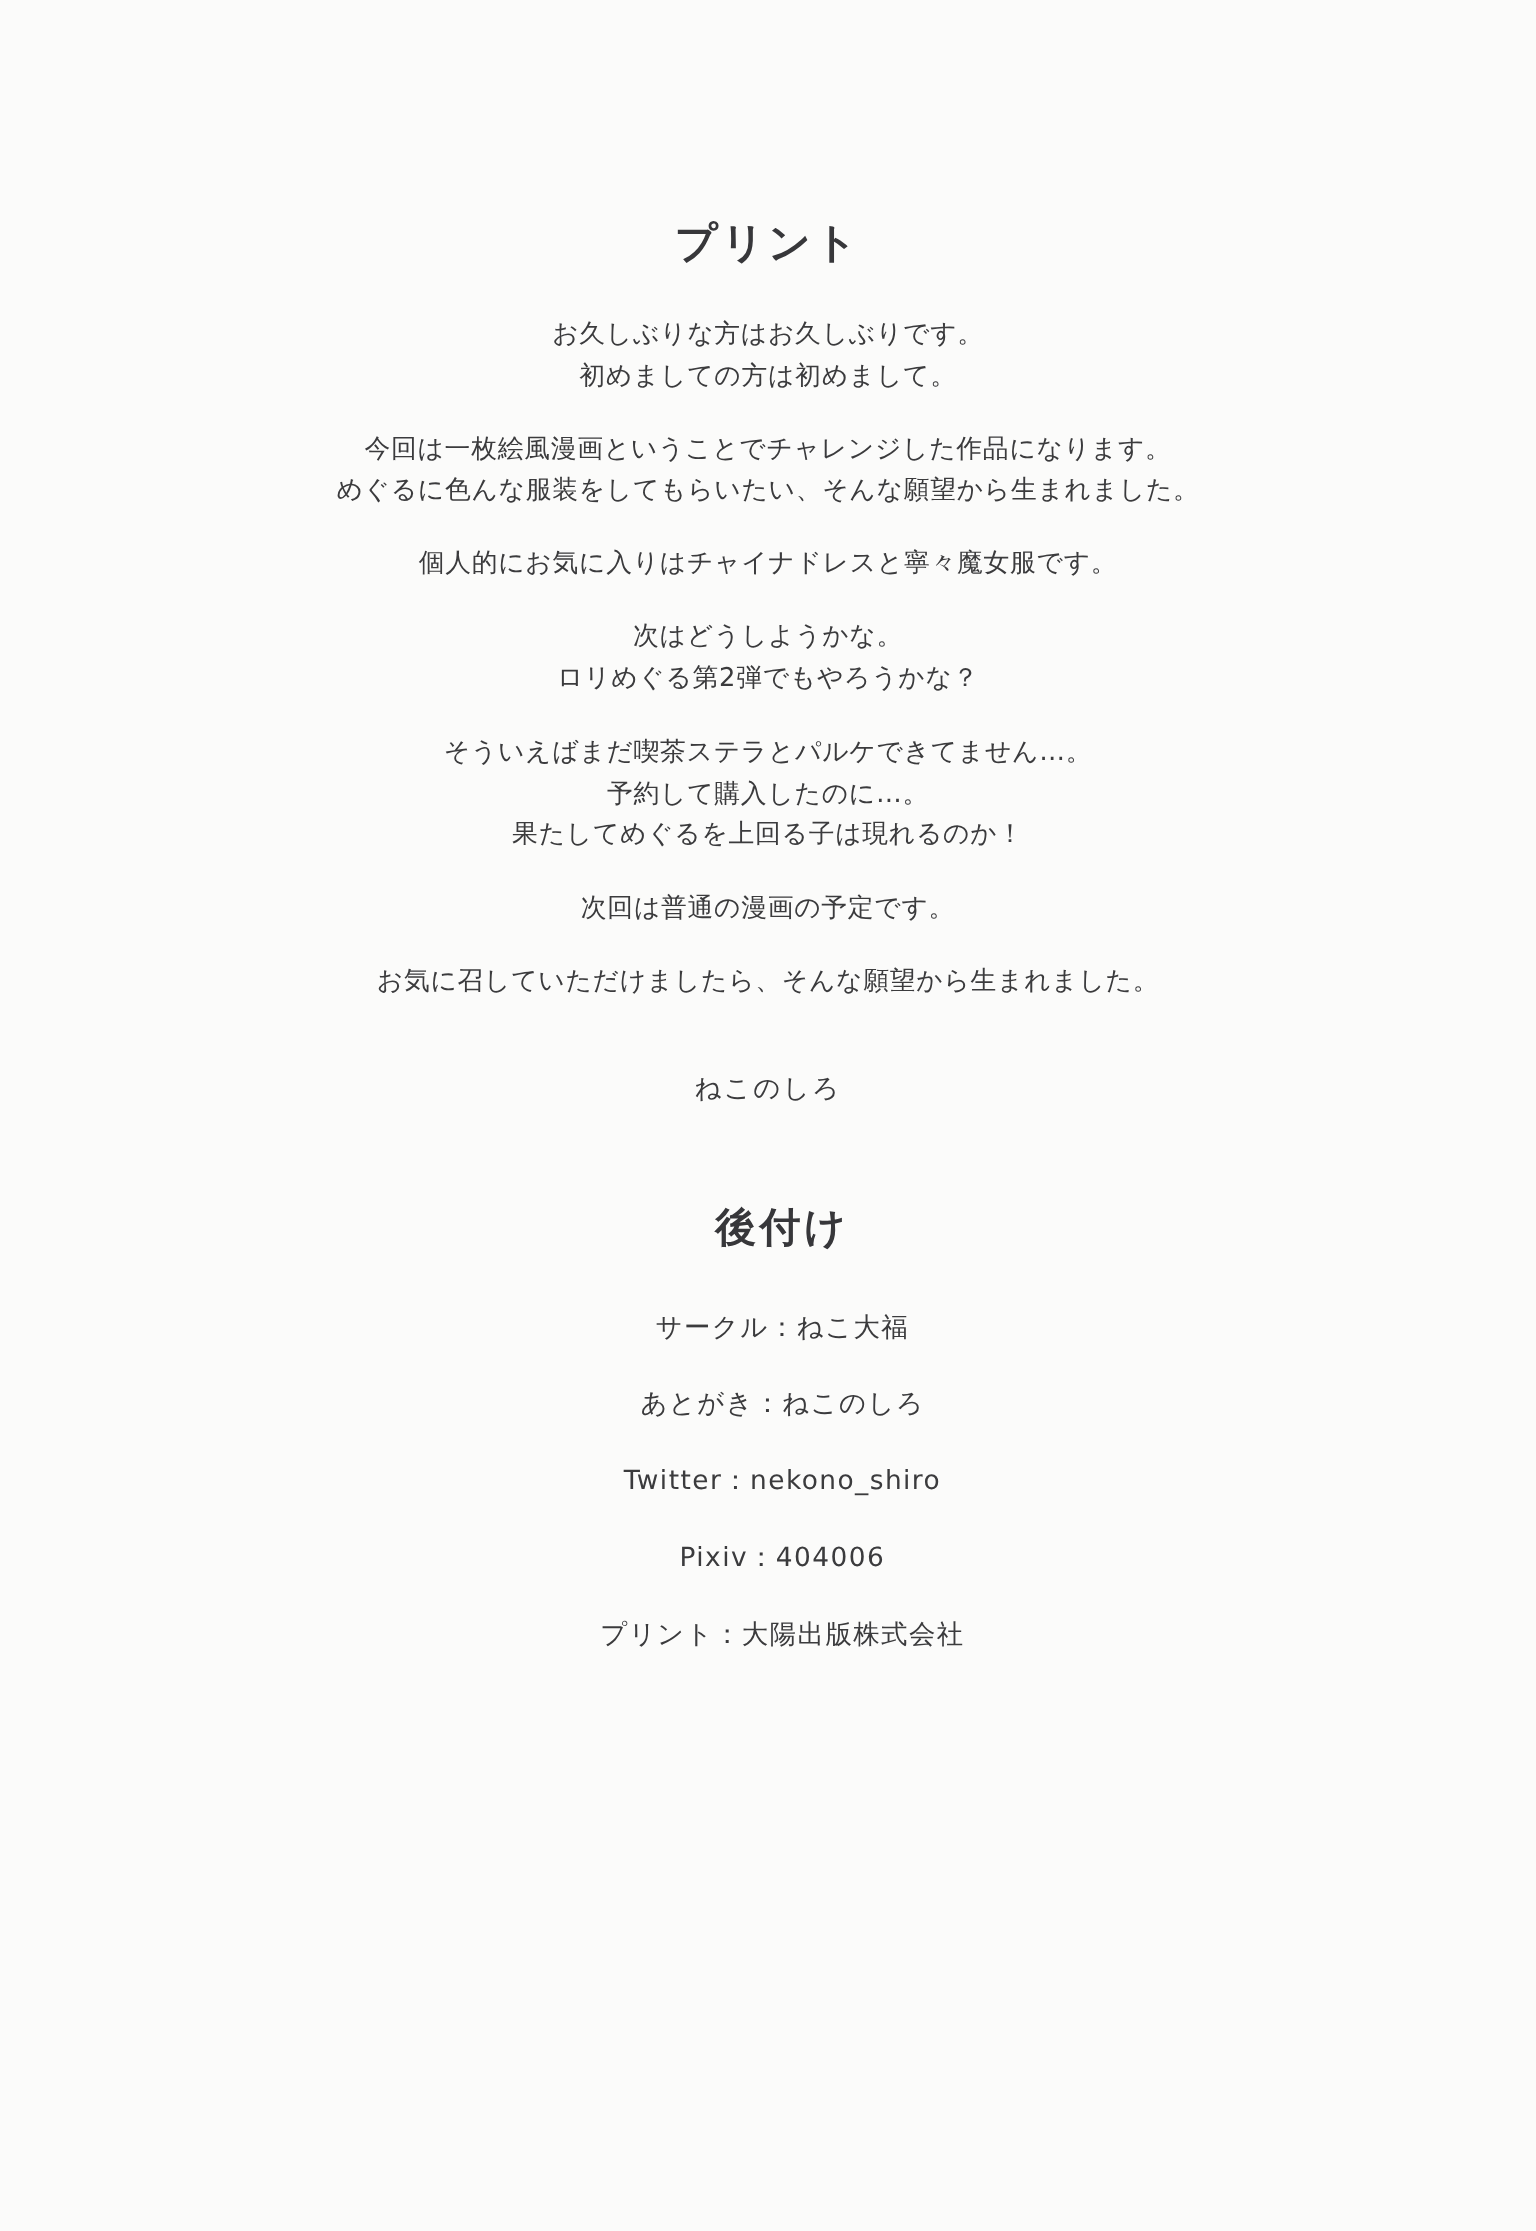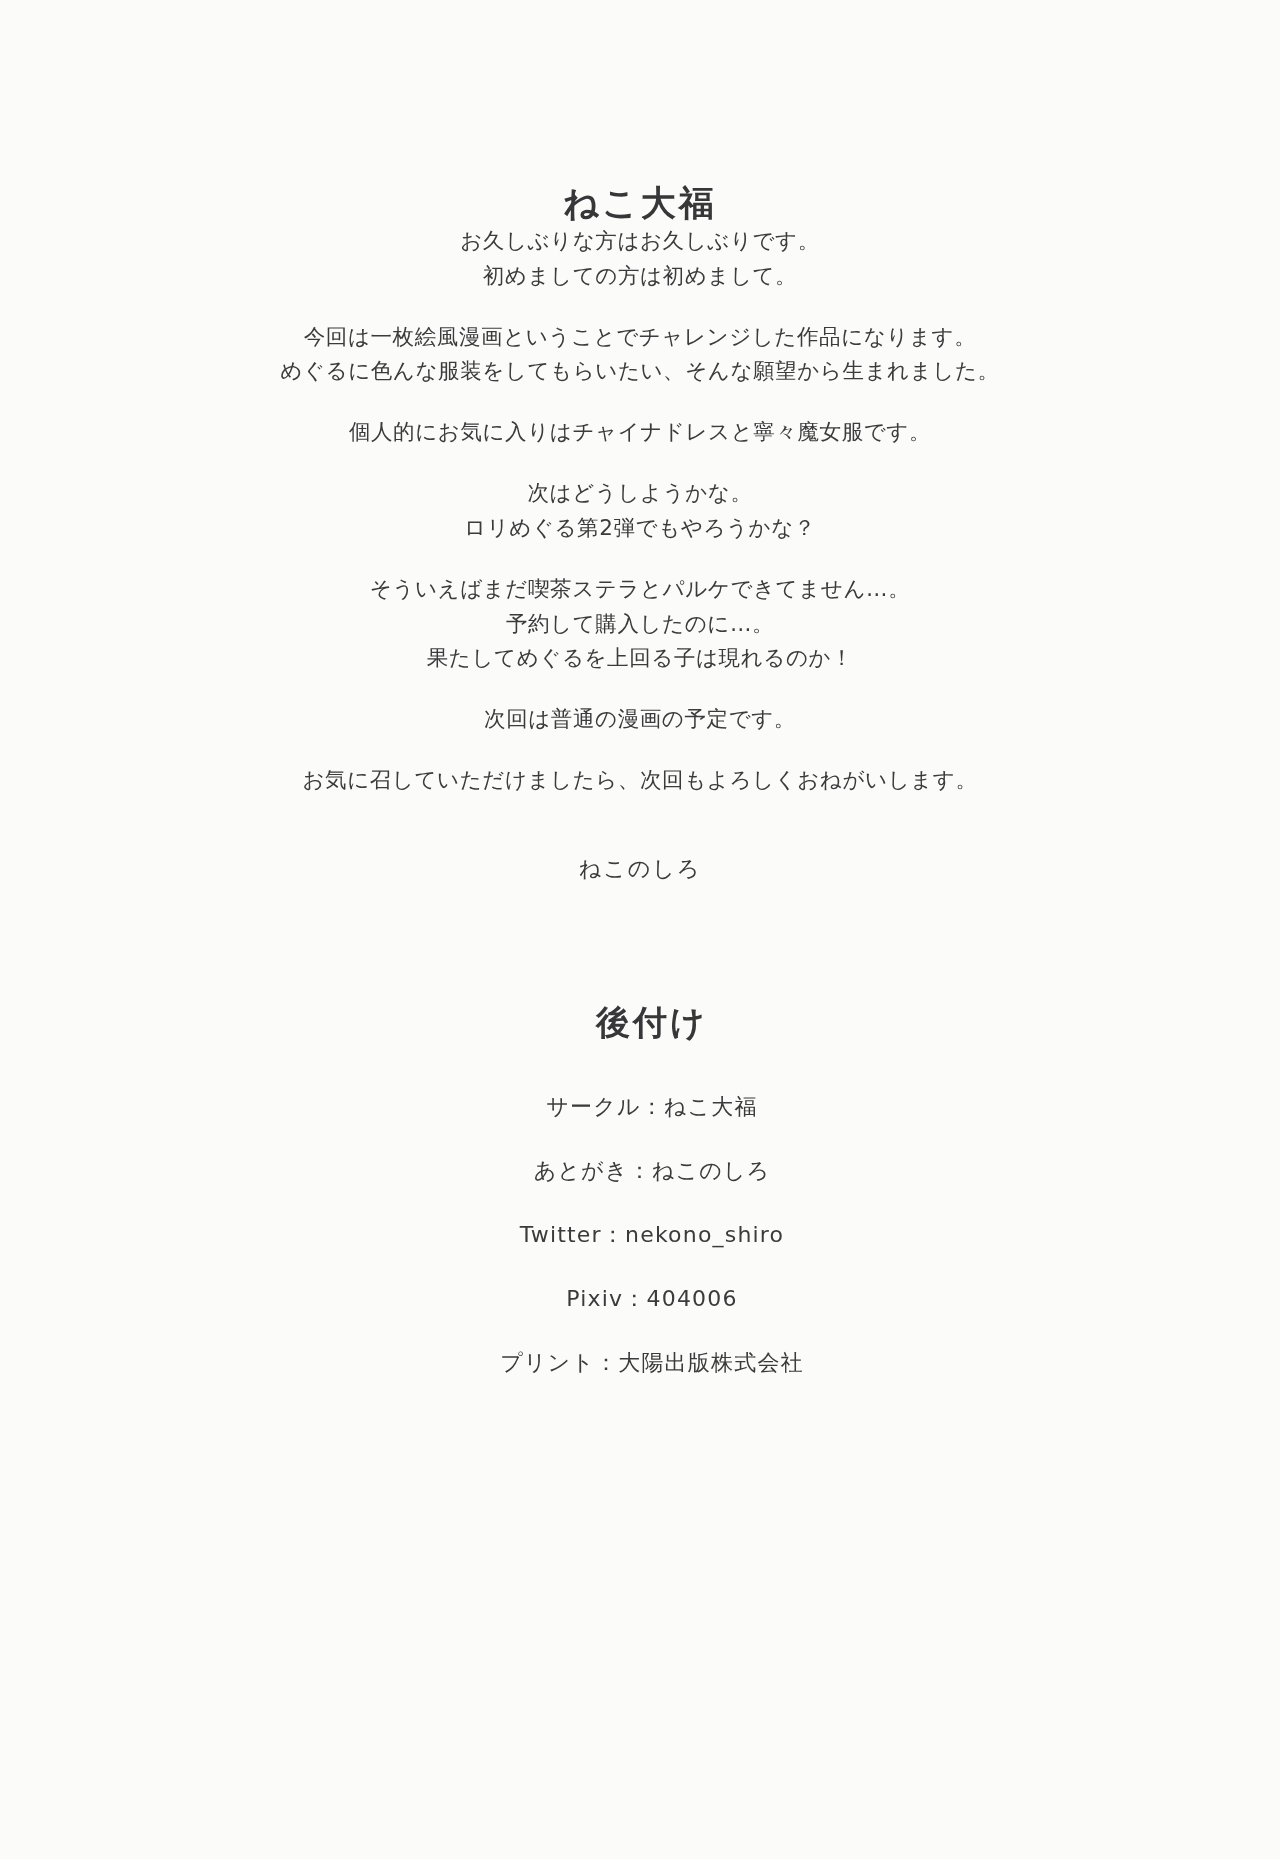--- a/index.html
+++ b/index.html
@@ -32,20 +32,21 @@
   }
   .afterword-title {
     font-size: 35px;
     font-weight: 700;
     letter-spacing: 3px;
     color: #37373a;
     line-height: 1.2;
     margin: 0;
   }
   .afterword-body {
+    margin-top: 38px;
   }
   .para {
     font-size: 21.5px;
     line-height: 1.62;
     color: #3b3b3d;
     letter-spacing: 0.6px;
     margin: 0;
   }
   .para + .para {
     margin-top: 26px;
@@ -89,21 +90,21 @@
   .colophon-row:last-child {
     margin-bottom: 0;
   }
 </style>
 </head>
 <body>
 
 <div class="page">
 
   <section class="afterword">
-    <h1 class="afterword-title">ねこ大福</h1>
+    <h1 class="afterword-title">プリント</h1>
 
     <div class="afterword-body">
 
       <p class="para">
         <span class="line">お久しぶりな方はお久しぶりです。</span>
         <span class="line">初めましての方は初めまして。</span>
       </p>
 
       <p class="para">
         <span class="line">今回は一枚絵風漫画ということでチャレンジした作品になります。</span>
@@ -123,21 +124,21 @@
         <span class="line">そういえばまだ喫茶ステラとパルケできてません…。</span>
         <span class="line">予約して購入したのに…。</span>
         <span class="line">果たしてめぐるを上回る子は現れるのか！</span>
       </p>
 
       <p class="para">
         <span class="line">次回は普通の漫画の予定です。</span>
       </p>
 
       <p class="para">
-        <span class="line">お気に召していただけましたら、次回もよろしくおねがいします。</span>
+        <span class="line">お気に召していただけましたら、そんな願望から生まれました。</span>
       </p>
 
       <div class="signature">ねこのしろ</div>
     </div>
   </section>
 
   <section class="colophon">
     <h2 class="colophon-title">後付け</h2>
     <div class="colophon-list">
       <div class="colophon-row">サークル：ねこ大福</div>

